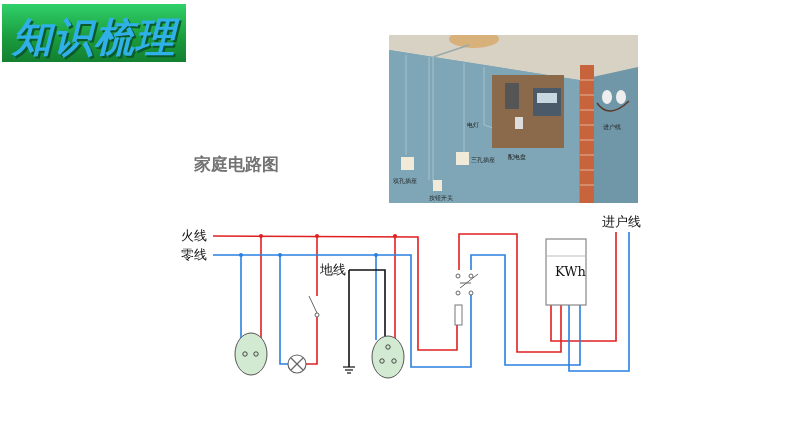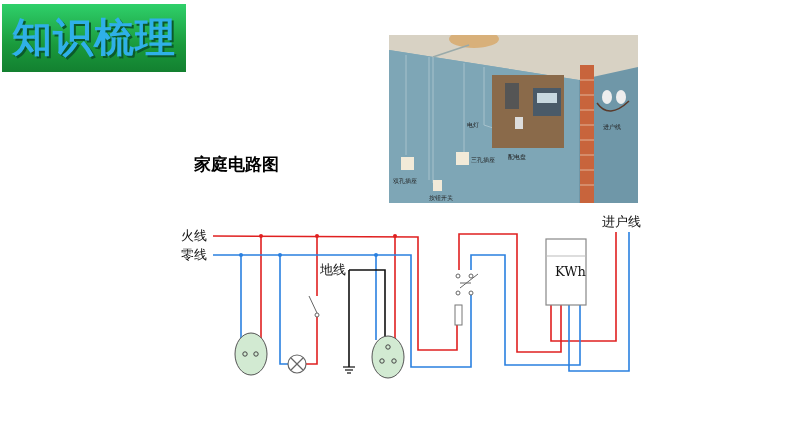--- a/index.html
+++ b/index.html
@@ -1,22 +1,22 @@
 <!DOCTYPE html>
 <html><head>
 <meta charset="utf-8">
 <style>
   html,body{margin:0;padding:0;background:#fff;}
   body{width:800px;height:442px;position:relative;overflow:hidden;font-family:"DejaVu Sans",sans-serif;}
-  .title-box{position:absolute;left:2px;top:4px;width:184px;height:68px;
-    background:linear-gradient(#2fd06a,#1a9a3c 60%,#138030);}
+  .title-box{position:absolute;left:2px;top:4px;width:184px;height:58px;
+    background:linear-gradient(#2fd06a,#1a9a3c 60%,#138030);font-style:italic;}
   .title-text{position:absolute;left:0;right:0;top:6px;text-align:center;font-size:40px;font-weight:bold;
     color:#2fb0e8;letter-spacing:1px;text-shadow:2px 2px 0 #0b5a2a;font-family:"DejaVu Sans",sans-serif;}
   .photo{position:absolute;left:389px;top:35px;width:249px;height:168px;overflow:hidden;}
-  .subtitle{position:absolute;left:194px;top:153px;font-size:17px;font-weight:bold;color:#000000;}
+  .subtitle{position:absolute;left:194px;top:153px;font-size:17px;font-weight:bold;color:#737373;}
   svg{position:absolute;left:0;top:0;}
   .lbl{font-family:"DejaVu Serif",serif;font-size:13px;fill:#111;}
   .plbl{font-family:"DejaVu Serif",serif;font-size:6px;fill:#222;}
 </style>
 </head>
 <body>
 
 <div class="title-box">
   <div class="title-text">知识梳理</div>
 </div>

